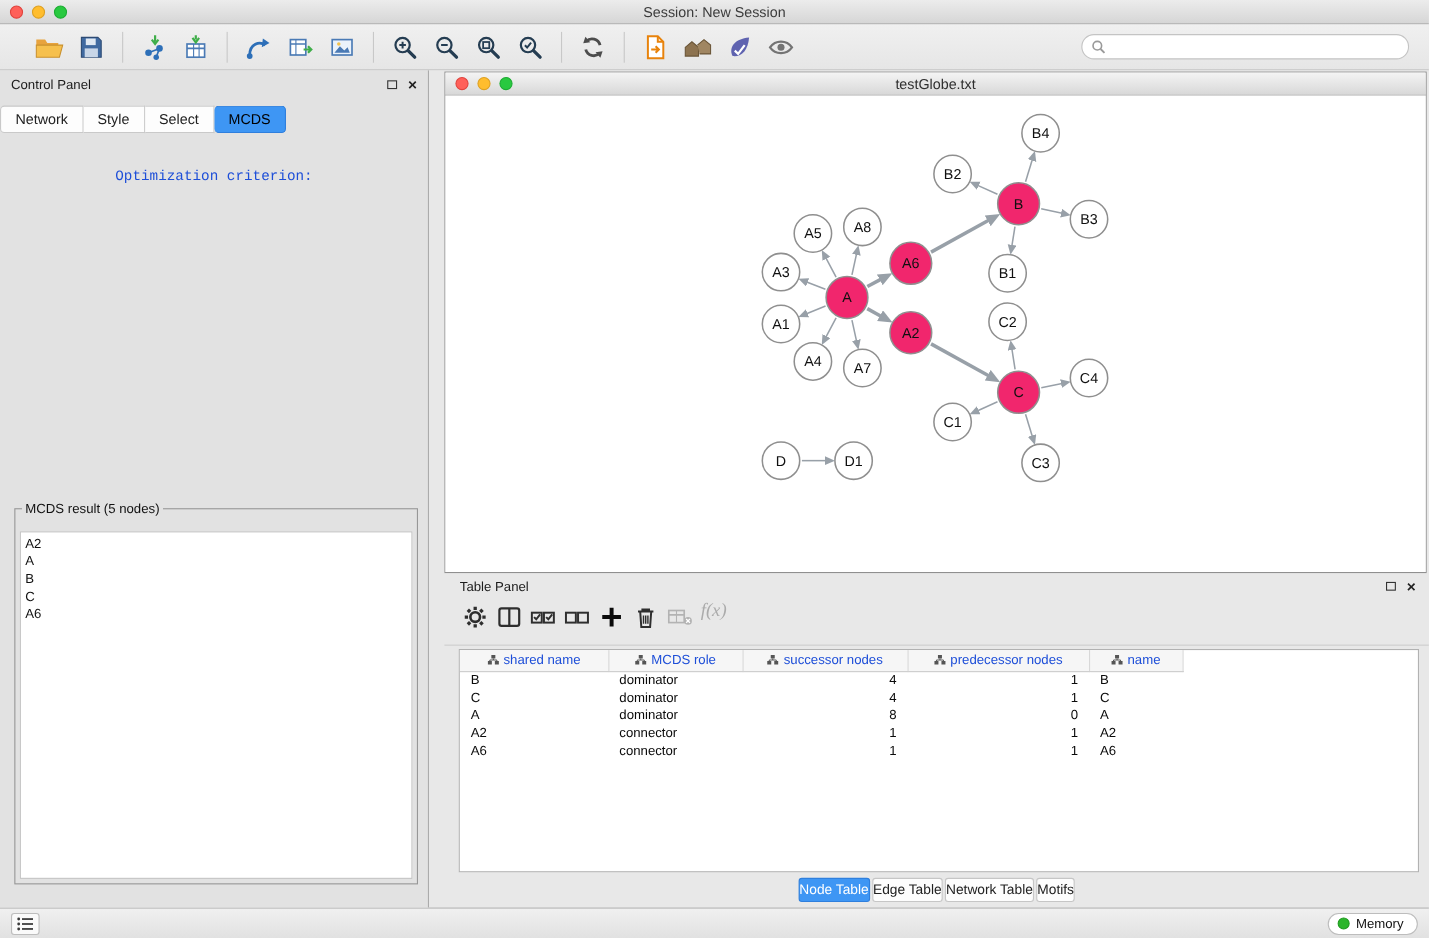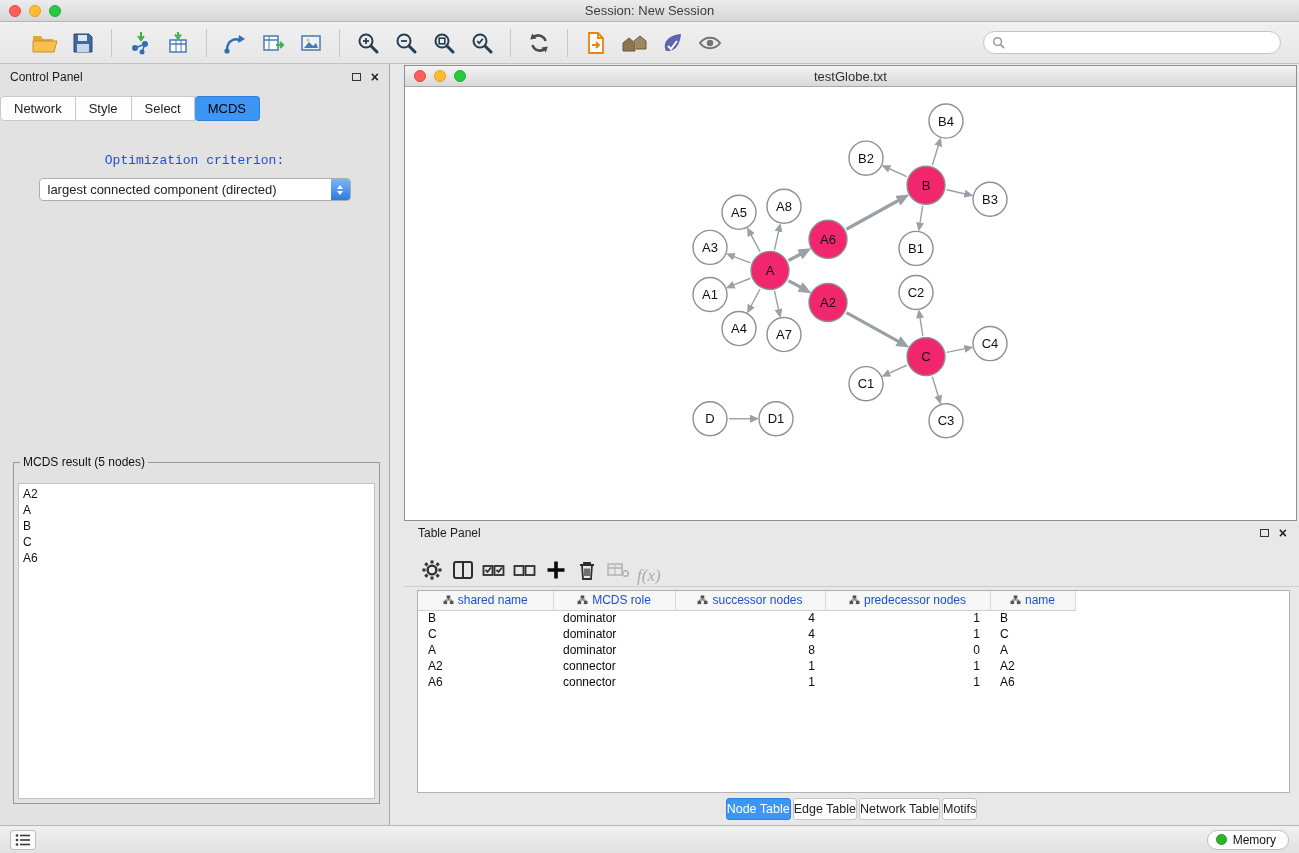--- a/index.html
+++ b/index.html
@@ -58,21 +58,21 @@
   .inner-titlebar { height:21px; flex:0 0 21px; background:linear-gradient(#f4f4f4,#d8d8d8); border-bottom:1px solid #ababab; position:relative; display:flex; align-items:center; justify-content:center; }
   .inner-titlebar .traffic { top:4px; }
   .inner-title { font-size:13px; color:#2e2e2e; }
   .net-canvas { flex:1 1 auto; position:relative; background:#fff; }
   .net-canvas svg { position:absolute; inset:0; width:100%; height:100%; }
   .node-label { font:13px "Liberation Sans", sans-serif; fill:#101010; }
 
   
   .table-panel { flex:1 1 auto; display:flex; flex-direction:column; min-height:0; }
   .tp-header { height:24px; flex:0 0 24px; display:flex; align-items:center; padding:0 12px 0 14px; font-size:12px; color:#1c1c1c; }
-  .tp-toolbar { height:42px; flex:0 0 42px; display:flex; align-items:flex-end; gap:0; padding-left:12px; border-bottom:1px solid #cdcdcd; }
+  .tp-toolbar { height:42px; flex:0 0 42px; display:flex; align-items:flex-start; gap:0; padding-left:12px; border-bottom:1px solid #cdcdcd; }
   .tp-btn { width:31px; height:32px; display:flex; align-items:center; justify-content:center; border-radius:3px; }
   .fx-label { font-family:"Liberation Serif", serif; font-style:italic; font-size:17px; color:#ababab; padding:0 4px; }
   .tp-table-wrap { flex:1 1 auto; margin:3px 9px 0 13px; background:#fff; border:1px solid #b2b2b2; overflow:hidden; }
   table.data { border-collapse:collapse; table-layout:fixed; width:657px; }
   table.data th { height:19px; background:#f6f6f6; border-right:1px solid #d8d8d8; border-bottom:1px solid #cfcfcf; font-weight:normal; font-size:12px; color:#1d4ed8; padding:0 4px; }
   .th-inner { display:flex; align-items:center; gap:4px; justify-content:center; }
   table.data td { font-size:12px; height:16px; padding:0 10px; color:#0a0a0a; white-space:nowrap; }
   td.num { text-align:right; padding-right:14px; }
   .tp-tabs { height:32px; flex:0 0 32px; display:flex; align-items:center; justify-content:center; gap:2px; }
   .tp-tab { padding:3px 0; font-size:12.5px; background:#fdfdfd; border:1px solid #c6c6c6; border-radius:3px; color:#222; }
@@ -239,27 +239,20 @@
           <span class="close-x">×</span>
         </span>
       </div>
       <div class="cp-tabs">
         <div class="cp-tab">Network</div>
         <div class="cp-tab">Style</div>
         <div class="cp-tab">Select</div>
         <div class="cp-tab selected">MCDS</div>
       </div>
       <div class="opt-label">Optimization criterion:</div>
-      <div class="dropdown">
-        <span class="dropdown-value">largest connected component (directed)</span>
-        <span class="stepper">
-            <i class="tri-up"></i>
-            <i class="tri-down"></i>
-          </span>
-      </div>
       <fieldset class="result-fieldset">
         <legend class="result-legend">MCDS result (5 nodes)</legend>
         <div class="result-list">
             <div class="result-item">A2</div>
             <div class="result-item">A</div>
             <div class="result-item">B</div>
             <div class="result-item">C</div>
             <div class="result-item">A6</div>
           </div>
       </fieldset>

